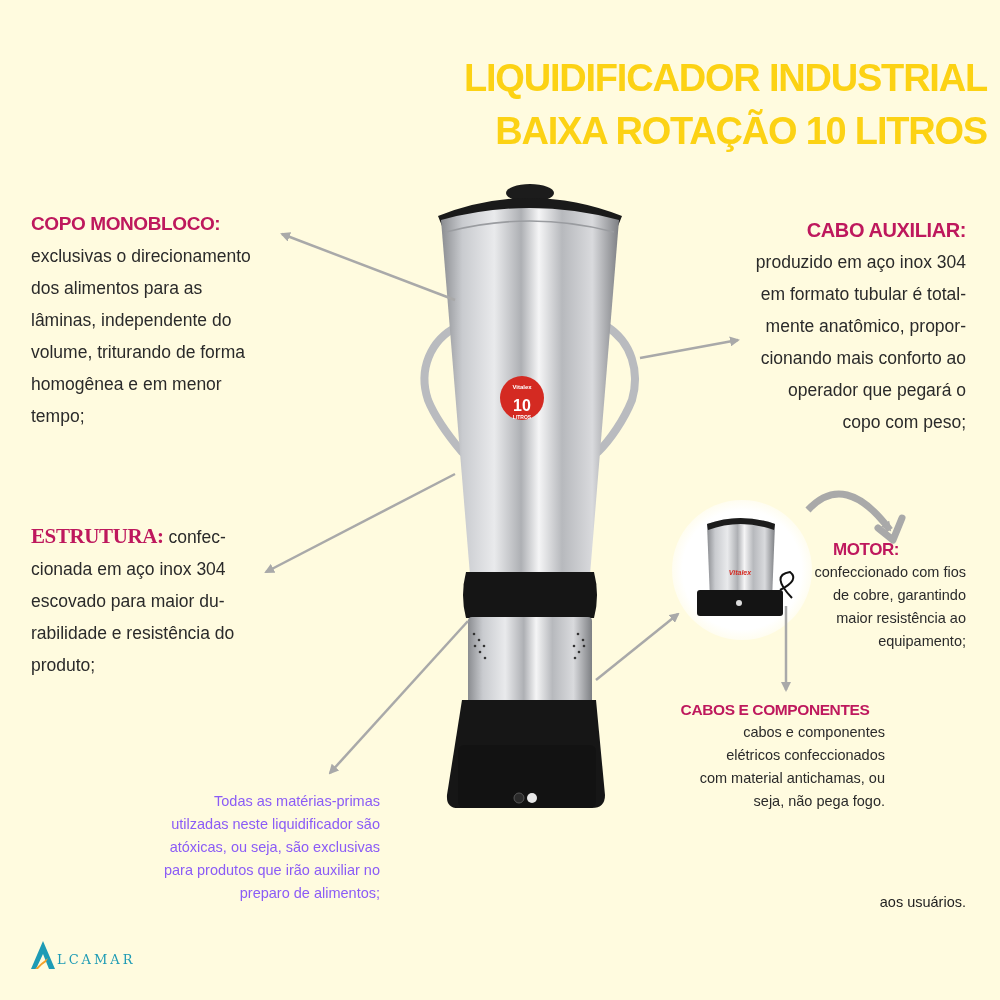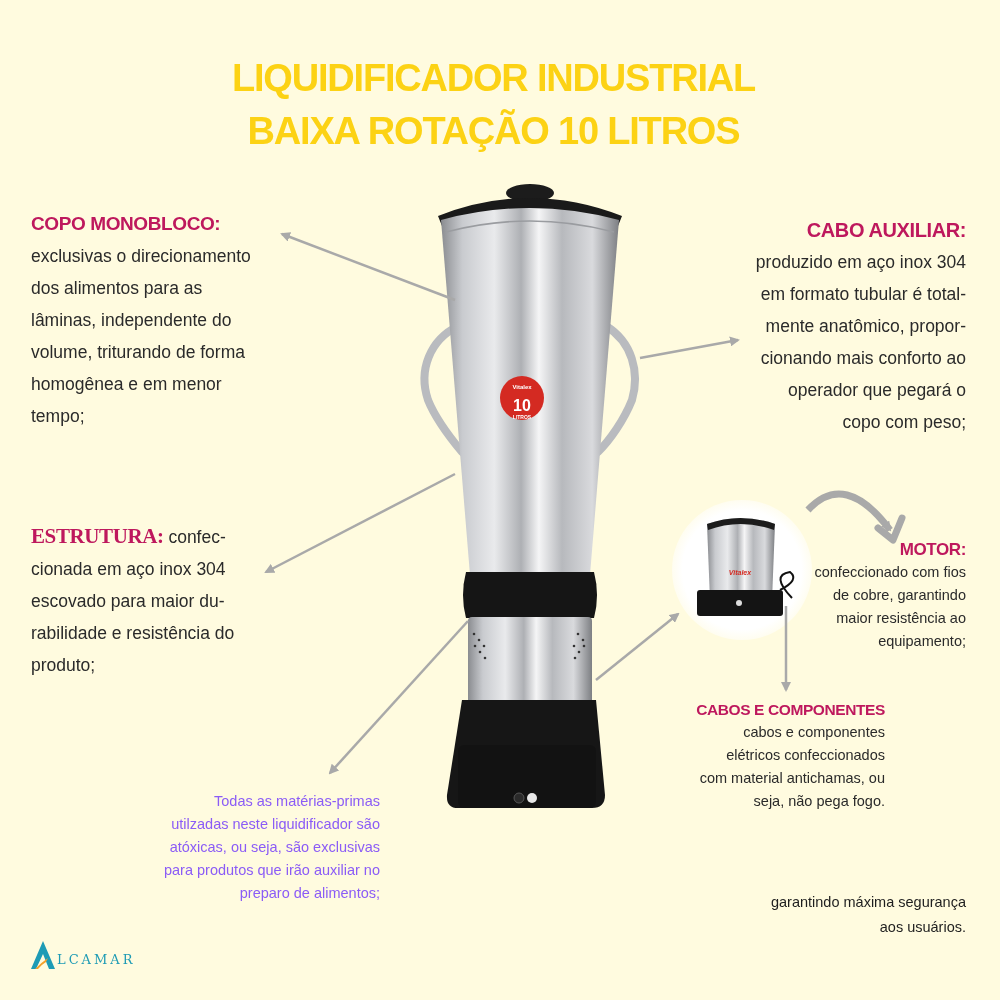--- a/index.html
+++ b/index.html
@@ -4,28 +4,28 @@
 <style>
   html, body { margin: 0; padding: 0; }
   body {
     width: 1000px; height: 1000px; position: relative; overflow: hidden;
     background: #fffbdf;
     font-family: "Liberation Sans", "DejaVu Sans", sans-serif;
     color: #1e1e1e;
   }
   .title {
     position: absolute; left: 0; width: 987px; top: 52px;
-    text-align: center; color: #fcd214; font-weight: bold;
+    text-align: right; color: #fcd214; font-weight: bold;
     font-size: 38px; line-height: 53px; letter-spacing: -1.2px;
   }
   .block { position: absolute; font-size: 17.5px; line-height: 32px; color: #2a2a2a; }
   .block .head { font-weight: bold; color: #be185d; font-size: 19px; letter-spacing: -0.4px; }
   .block.right { text-align: right; }
   .small { font-size: 14.5px; line-height: 23px; }
-  .small .head { font-size: 17px; }
+  .small .head { font-size: 17px; text-align: center; }
   .arrows { position: absolute; left: 0; top: 0; }
   .product { position: absolute; left: 0; top: 0; }
   .logo { position: absolute; left: 30px; top: 940px; display: flex; align-items: flex-end; }
   .logo-text { color: #1e9bb5; font-family: "DejaVu Serif", serif; font-size: 13px; letter-spacing: 3px; margin-left: 1px; margin-bottom: 3px; }
 </style>
 </head>
 <body>
 
 <div class="title">
   <div>LIQUIDIFICADOR INDUSTRIAL</div>
@@ -161,21 +161,20 @@
 
 <div class="block right small" style="left:120px; top:790px; width:260px; color:#8b5cf6;">
   <div>Todas as matérias-primas</div>
   <div>utilzadas neste liquidificador são</div>
   <div>atóxicas, ou seja, são exclusivas</div>
   <div>para produtos que irão auxiliar no</div>
   <div>preparo de alimentos;</div>
 </div>
 
 <div class="block right small" style="right:34px; top:890px; width:260px; line-height:25px; color:#1e1e1e;">
-  <div>garantindo máxima segurança</div>
   <div>aos usuários.</div>
 </div>
 
 <div class="logo">
   <svg width="26" height="30">
     <path d="M13 1 L 25 29 L 19 29 L 13 14 L 6 29 L 1 29 Z" fill="#1e9bb5"></path>
     <path d="M5 29 Q 12 22 18 18 L 16 22 Q 11 25 8 29 Z" fill="#f4a12a"></path>
   </svg>
   <span class="logo-text">LCAMAR</span>
 </div>

